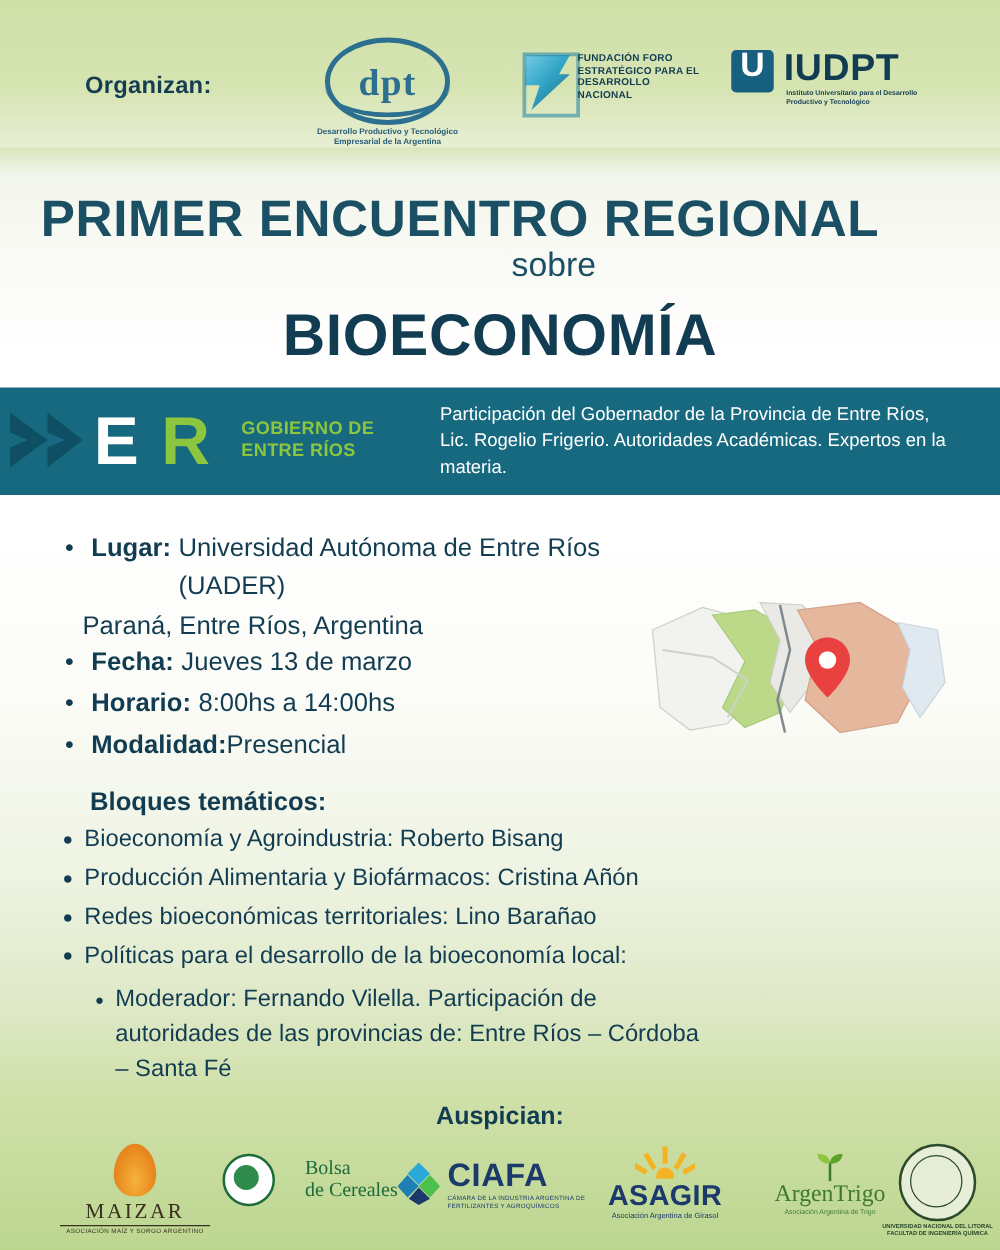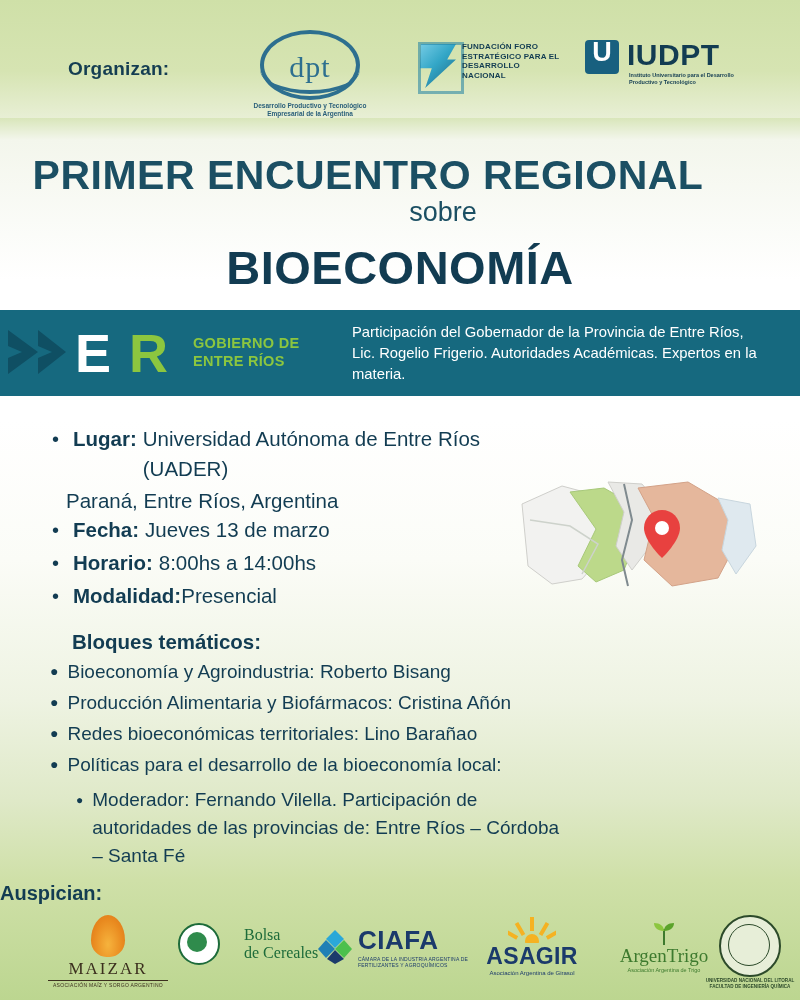--- a/index.html
+++ b/index.html
@@ -42,21 +42,21 @@
     width:92px;height:62px;margin:0 auto;
     border:4px solid #2d6f8f;border-radius:50%/50%;
     position:relative;
   }
   .dpt-ring:after{
     content:"";position:absolute;left:-4px;top:10px;width:100px;height:46px;
     border-bottom:4px solid #2d6f8f;border-radius:50%;
   }
   .dpt-text{
     position:absolute;left:50%;top:16px;transform:translateX(-50%);
-    font-family:"Liberation Serif",serif;font-size:30px;font-weight:normal;color:#2d6f8f;
+    font-family:"Liberation Serif",serif;font-size:30px;font-weight:bold;color:#2d6f8f;
     letter-spacing:1px;
   }
   .dpt-sub{
     margin-top:2px;font-size:6.5px;line-height:8px;color:#2a5f7a;font-weight:bold;
   }
   .logo-fundacion{position:absolute;left:412px;top:40px;width:150px;height:62px;}
   .fund-mark{
     position:absolute;left:0;top:4px;width:44px;height:44px;
     background:linear-gradient(135deg,#7fd3ef 0%,#2aa3c8 50%,#15607f 100%);
     clip-path:polygon(20% 0,100% 0,80% 35%,100% 35%,30% 100%,45% 55%,18% 55%);
@@ -157,21 +157,21 @@
   .b-item{
     font-size:19px;line-height:31px;display:flex;align-items:flex-start;
   }
   .b-dot{font-size:14px;line-height:31px;margin-right:9px;}
   .b-sub{
     margin-left:26px;font-size:19px;line-height:28px;display:flex;align-items:flex-start;
   }
   .b-sub .b-dot{font-size:12px;line-height:28px;margin-right:9px;}
   
   .auspician{
-    position:absolute;left:0;top:882px;width:800px;
+    position:absolute;left:0;top:882px;width:800px;text-align:center;
     font-size:20px;font-weight:bold;color:#123c52;
   }
   .sponsors{
     position:absolute;left:0;top:915px;width:800px;height:80px;
   }
   .sp{position:absolute;text-align:center;}
   
   .sp-maizar{left:48px;top:0;width:120px;}
   .maizar-flame{
     width:34px;height:42px;margin:0 auto;

